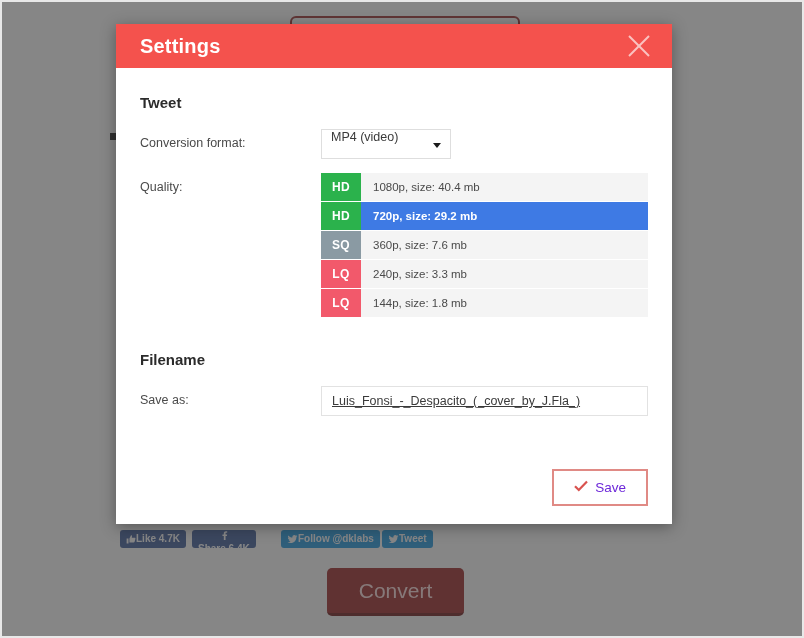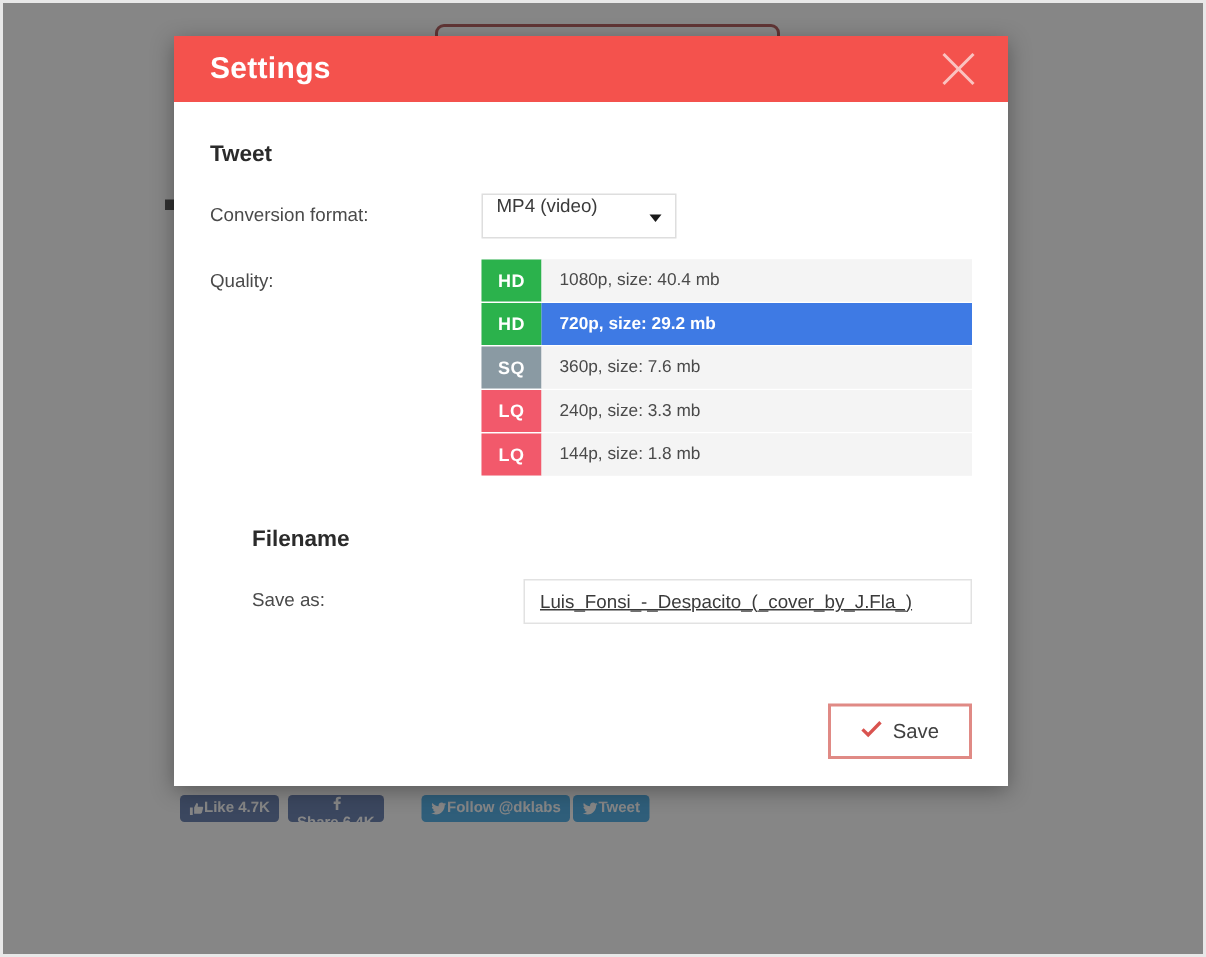--- a/index.html
+++ b/index.html
@@ -214,21 +214,21 @@
   .q-text {
     flex: 1;
     display: flex;
     align-items: center;
     padding-left: 12px;
     font-size: 11.5px;
     color: #4a4a4a;
     background: #f4f4f4;
   }
 
-  .filename-section { margin-top: 34px; margin-left: 28px; }
+  .filename-section { margin-top: 34px; }
 
   .text-input {
     width: 340px;
     height: 30px;
     border: 1px solid #e2e2e2;
     background: #ffffff;
     padding: 0 10px;
     font-family: "Liberation Sans", sans-serif;
     font-size: 12.5px;
     color: #3a3a3a;
@@ -241,21 +241,21 @@
     right: 24px;
     bottom: 0;
     height: 74px;
     display: flex;
     align-items: center;
     gap: 12px;
   }
   .save-button {
     border: 2px solid #e08a85;
     background: #ffffff;
-    color: #404040;
+    color: #6d28d9;
     font-size: 13.5px;
     font-family: "Liberation Sans", sans-serif;
     padding: 9px 20px;
     display: flex;
     align-items: center;
     gap: 7px;
     cursor: pointer;
   }
   .cancel-button {
     background: transparent;
@@ -313,20 +313,23 @@
         <span>
           <svg width="11" height="10" viewBox="0 0 16 16">
               <path fill="#fff" d="M16 3.2c-.6.3-1.2.4-1.9.5.7-.4 1.2-1 1.4-1.8-.6.4-1.3.6-2.1.8C12.8 2.1 12 1.7 11 1.7c-1.8 0-3.2 1.4-3.2 3.2 0 .3 0 .5.1.7C5.2 5.5 2.8 4.2 1.2 2.2c-.3.5-.5 1-.5 1.6 0 1.1.6 2.1 1.4 2.7-.5 0-1-.2-1.4-.4 0 1.6 1.1 2.9 2.6 3.2-.3.1-.6.1-.9.1-.2 0-.4 0-.6-.1.4 1.3 1.6 2.2 3 2.2-1.1.9-2.5 1.4-4 1.4H0c1.5.9 3.2 1.5 5 1.5 6 0 9.3-5 9.3-9.3v-.4c.7-.5 1.2-1 1.7-1.5z"></path>
             </svg>
         </span>
         <span>Tweet</span>
       </div>
 
     </div>
 
+    <div class="bg-convert">
+      <span>Convert</span>
+    </div>
 
   </div>
 
   <div id="overlay"></div>
 
   <div id="modal">
 
     <div class="modal-header">
       <div class="modal-title">Settings</div>
       <div class="close-icon">

